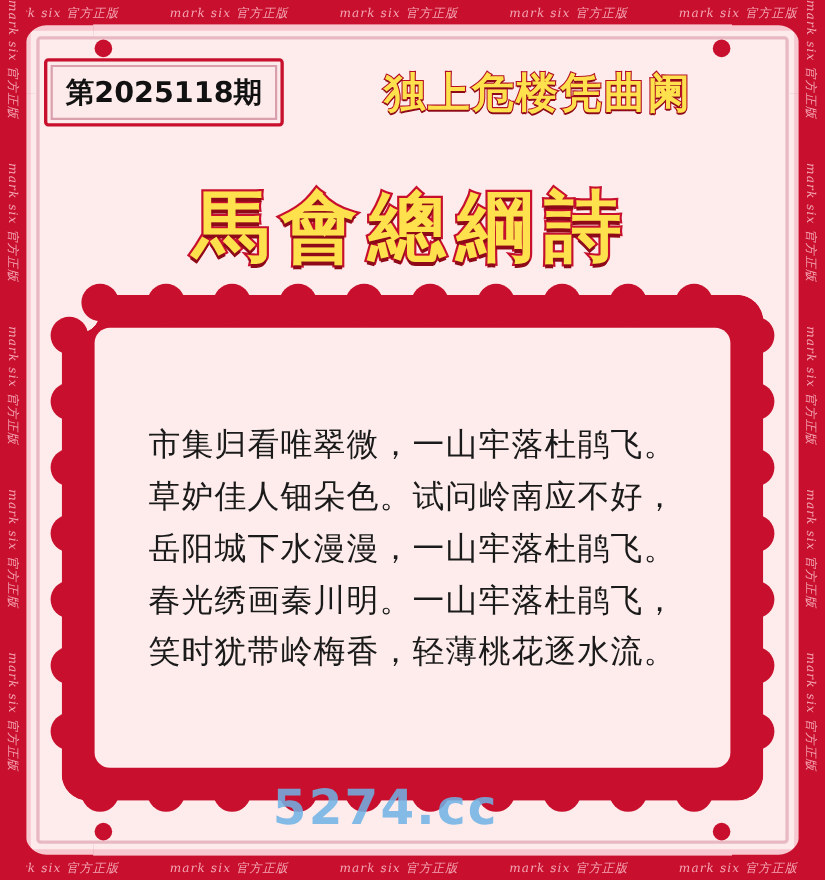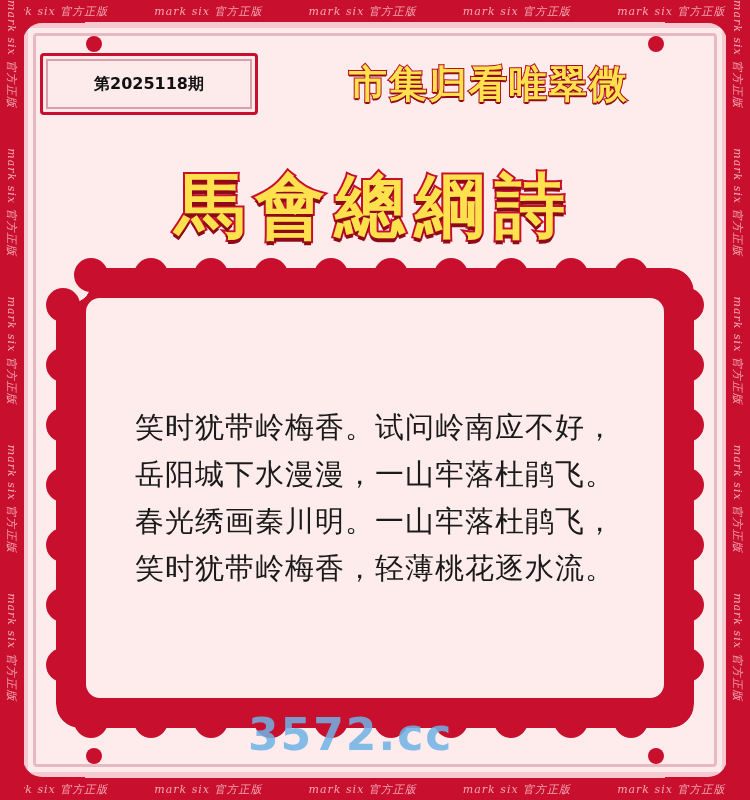--- a/index.html
+++ b/index.html
@@ -89,21 +89,21 @@
   }
   .issue-badge{
     width:212px;height:56px;
     background:#fdeaea;
     border:3px solid #c8102e;
     border-radius:4px;
     display:flex;align-items:center;justify-content:center;
     box-shadow:inset 0 0 0 3px #fdeaea, inset 0 0 0 5px #d9a0ab;
   }
   .issue-badge span{
-    font-size:16px;color:#111;font-weight:bold;
+    font-size:26px;color:#111;font-weight:bold;
     font-family:"DejaVu Sans","Liberation Sans",sans-serif;
   }
   .brand{
     flex:1;text-align:center;
     font-size:38px;font-weight:bold;
     color:#ffe14d;
     -webkit-text-stroke:2px #b50d22;
     paint-order:stroke fill;
     letter-spacing:2px;
     text-shadow:0 2px 0 #8e0a18;
@@ -243,21 +243,21 @@
   <div class="corner br"></div>
   <div class="corner-dot" style="left:86px;top:36px;"></div>
   <div class="corner-dot" style="right:86px;top:36px;"></div>
   <div class="corner-dot" style="left:86px;bottom:36px;"></div>
   <div class="corner-dot" style="right:86px;bottom:36px;"></div>
 
   <div class="header">
     <div class="issue-badge">
       <span>第2025118期</span>
     </div>
-    <div class="brand">市集归看唯翠微</div>
+    <div class="brand">独上危楼凭曲阑</div>
   </div>
 
   <div class="big-title">馬會總綱詩</div>
 
   <div class="poem-wrap">
     <div class="scallop"></div>
     <div class="scallop-bumps">
       <div class="bump" style="left:18px;top:-10px;"></div>
       <div class="bump" style="left:78px;top:-10px;"></div>
       <div class="bump" style="left:138px;top:-10px;"></div>
@@ -287,22 +287,23 @@
       <div class="bump" style="left:-10px;top:380px;"></div>
       <div class="bump" style="right:-10px;top:20px;"></div>
       <div class="bump" style="right:-10px;top:80px;"></div>
       <div class="bump" style="right:-10px;top:140px;"></div>
       <div class="bump" style="right:-10px;top:200px;"></div>
       <div class="bump" style="right:-10px;top:260px;"></div>
       <div class="bump" style="right:-10px;top:320px;"></div>
       <div class="bump" style="right:-10px;top:380px;"></div>
     </div>
     <div class="poem-inner">
-      <div class="poem-line">笑时犹带岭梅香。试问岭南应不好，</div>
+      <div class="poem-line">市集归看唯翠微，一山牢落杜鹃飞。</div>
+      <div class="poem-line">草妒佳人钿朵色。试问岭南应不好，</div>
       <div class="poem-line">岳阳城下水漫漫，一山牢落杜鹃飞。</div>
       <div class="poem-line">春光绣画秦川明。一山牢落杜鹃飞，</div>
       <div class="poem-line">笑时犹带岭梅香，轻薄桃花逐水流。</div>
     </div>
   </div>
 
-  <div class="site-wm blue">3572.cc</div>
+  <div class="site-wm blue">5274.cc</div>
 
 </div>
 
 </body></html>

